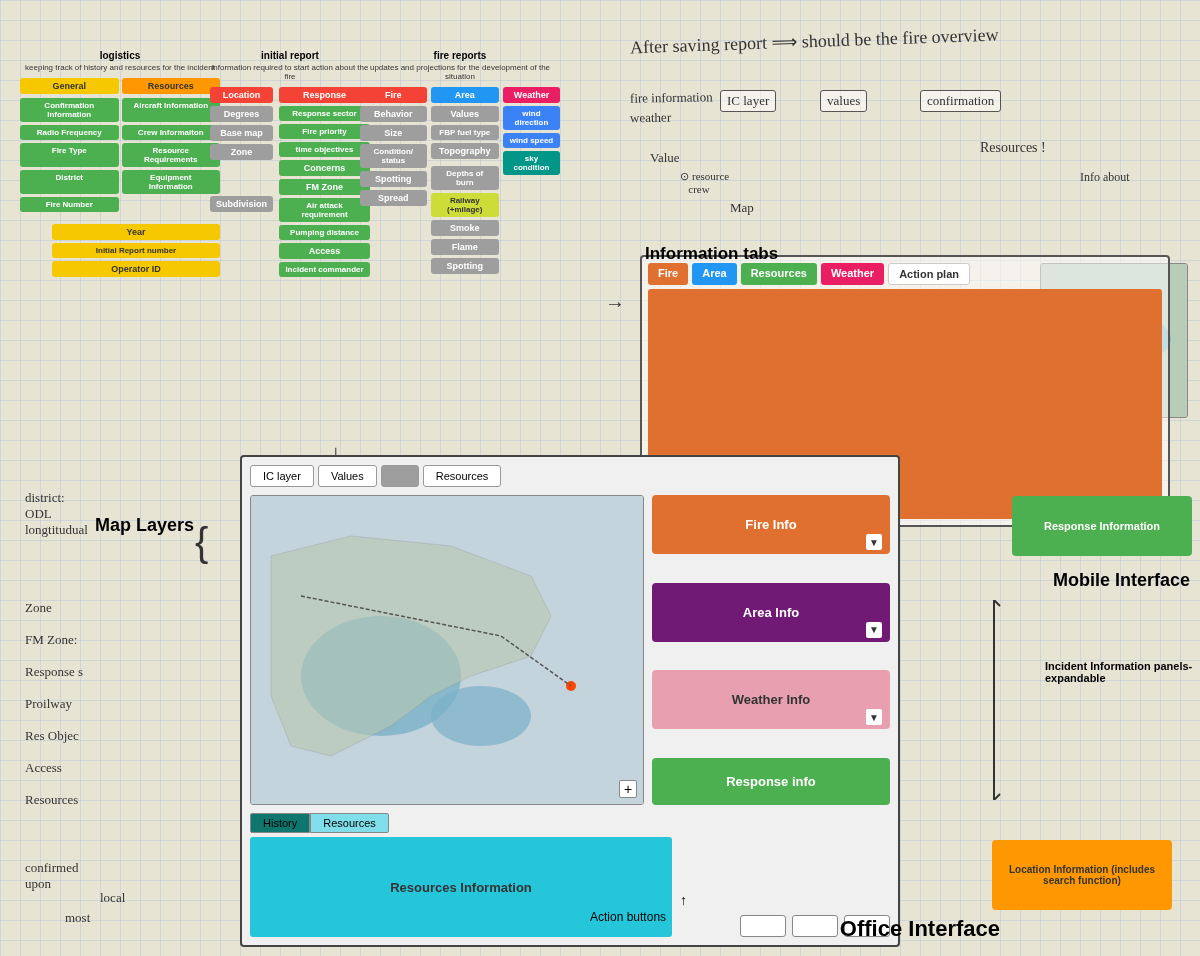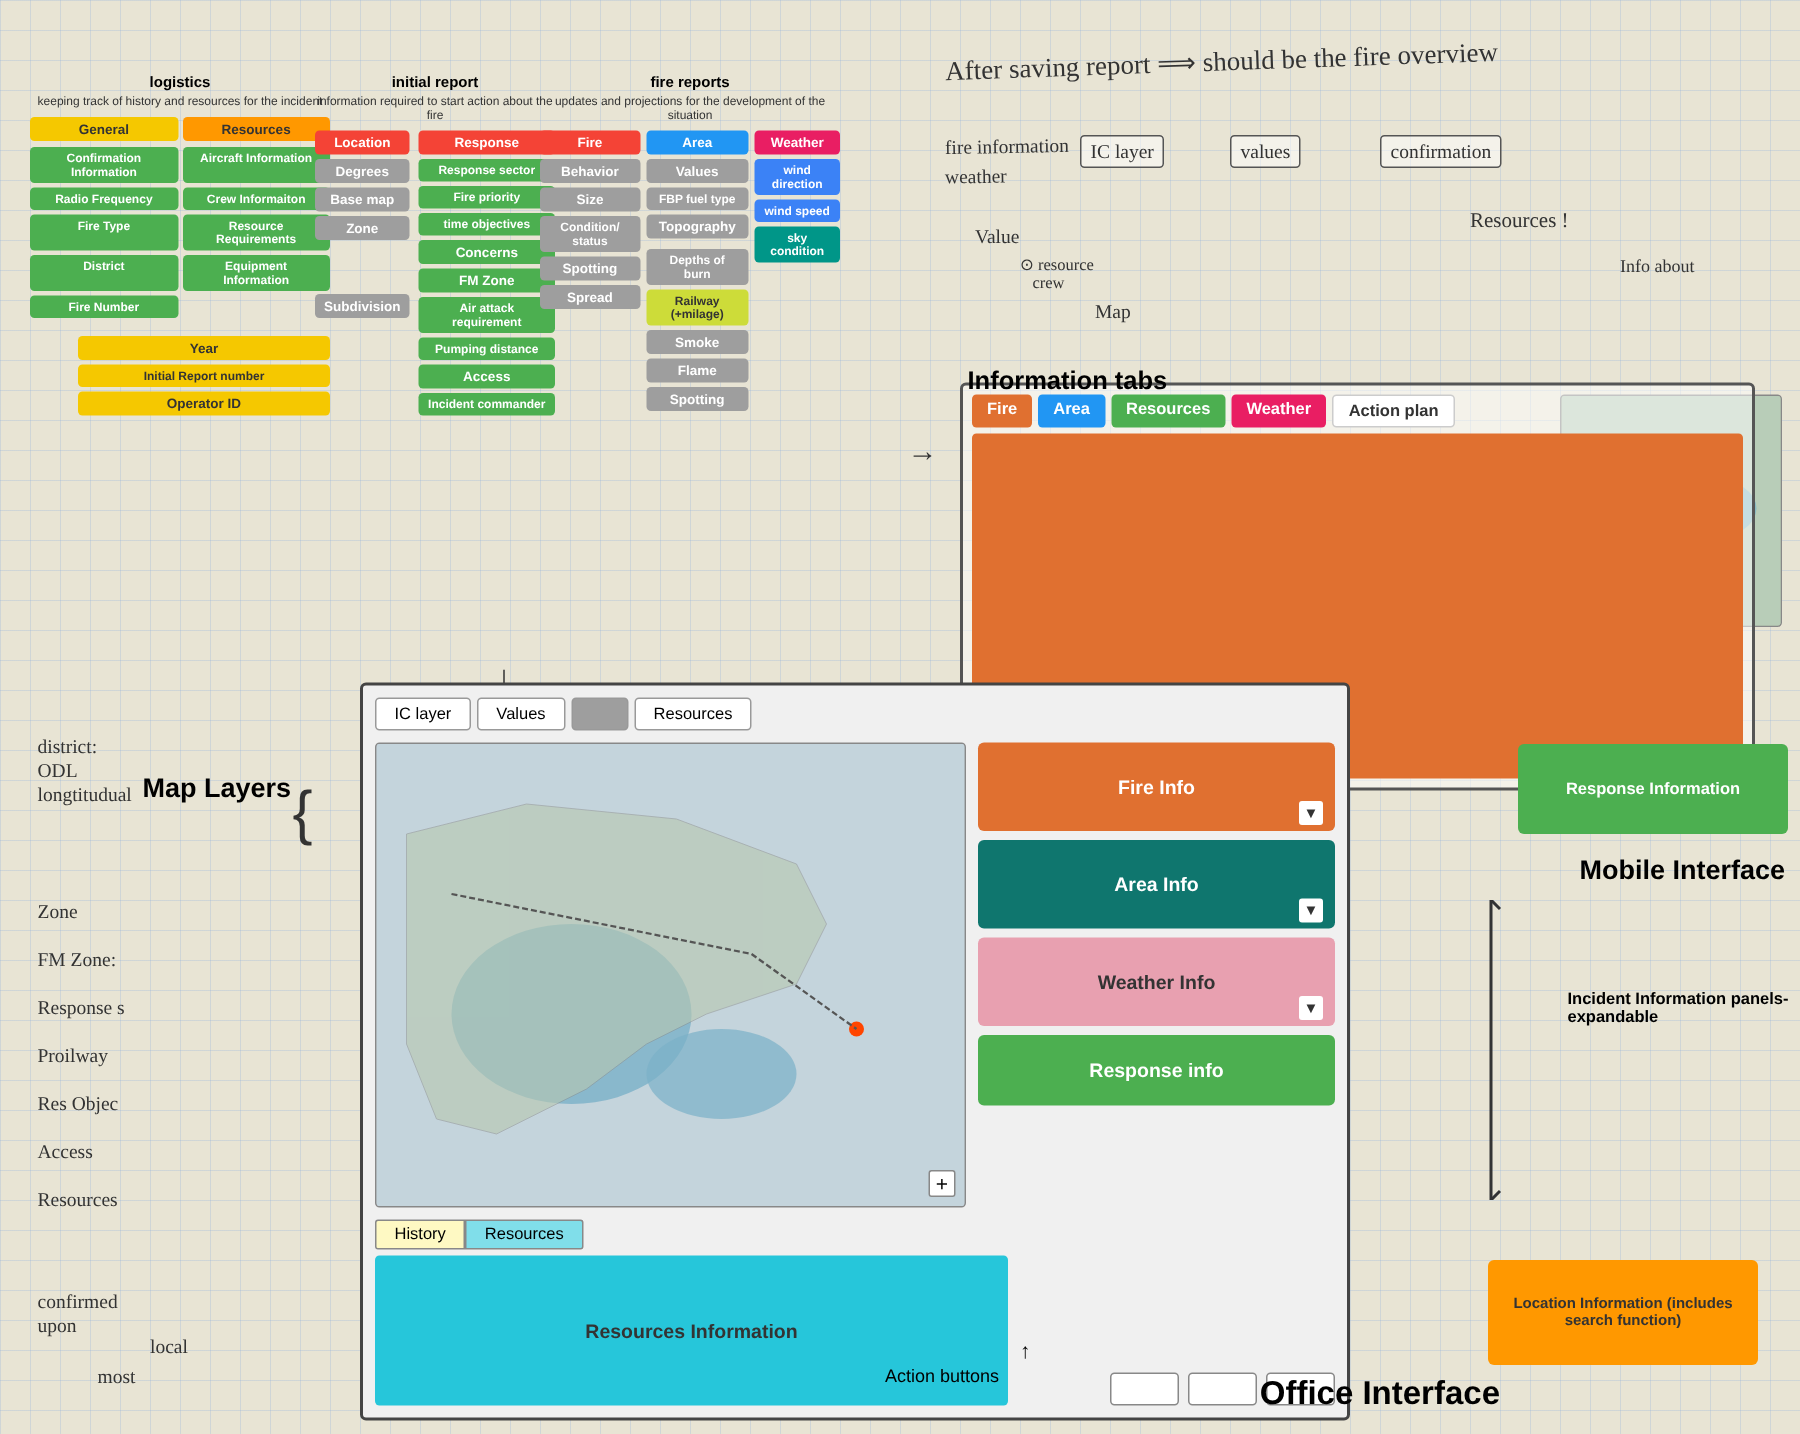--- a/index.html
+++ b/index.html
@@ -360,44 +360,44 @@
           <path d="M20,60 L100,40 L200,50 L280,80 L300,120 L280,160 L220,180 L180,200 L140,230 L80,260 L40,250 L20,200 Z" fill="#b8c8b0" opacity="0.6" stroke="#888" stroke-width="0.5"></path>
 
           <circle cx="320" cy="190" r="5" fill="#ff4500"></circle>
 
           <path d="M50,100 L150,120 L250,140 L320,190" stroke="#555" stroke-width="1.5" fill="none" stroke-dasharray="4,2"></path>
         </svg>
 
         <div style="position:absolute; bottom:6px; right:6px; width:18px; height:18px; background:white; border:1px solid #888; border-radius:2px; display:flex; align-items:center; justify-content:center; font-size:14px; cursor:pointer; z-index:5;">+</div>
       </div>
 
-      <div style="width:238px; display:flex; flex-direction:column; gap:6px;">
+      <div style="width:238px; display:flex; flex-direction:column; gap:6px;justify-content:space-between;">
         <div style="padding:22px 10px; border-radius:4px; background:#e07030; text-align:center; font-size:13px; font-weight:bold; color:white; position:relative; cursor:pointer;">
           <span>Fire Info</span>
           <div style="position:absolute; bottom:4px; right:8px; width:16px; height:16px; background:white; border-radius:2px; display:flex; align-items:center; justify-content:center; font-size:10px; color:#333;">▼</div>
         </div>
-        <div style="padding:22px 10px; border-radius:4px; background:#0f766e; text-align:center; font-size:13px; font-weight:bold; color:white; position:relative; cursor:pointer;">
+        <div style="padding:22px 10px; border-radius:4px; background:#701a75; text-align:center; font-size:13px; font-weight:bold; color:white; position:relative; cursor:pointer;">
           <span>Area Info</span>
           <div style="position:absolute; bottom:4px; right:8px; width:16px; height:16px; background:white; border-radius:2px; display:flex; align-items:center; justify-content:center; font-size:10px; color:#333;">▼</div>
         </div>
         <div style="padding:22px 10px; border-radius:4px; background:#e8a0b0; text-align:center; font-size:13px; font-weight:bold; color:#333; position:relative; cursor:pointer;">
           <span>Weather Info</span>
           <div style="position:absolute; bottom:4px; right:8px; width:16px; height:16px; background:white; border-radius:2px; display:flex; align-items:center; justify-content:center; font-size:10px; color:#333;">▼</div>
         </div>
         <div style="padding:16px 10px; border-radius:4px; background:#4caf50; text-align:center; font-size:13px; font-weight:bold; color:white; cursor:pointer;">
           <span>Response info</span>
         </div>
       </div>
     </div>
 
     <div style="margin-top:8px; display:flex; gap:8px;">
 
       <div style="flex:1;">
         <div style="display:flex; gap:0; margin-bottom:4px;">
-          <div style="padding:3px 12px; border:1px solid #888; font-size:11px; background:#fef9c3; cursor:pointer; border-radius:2px 0 0 2px;">History</div>
+          <div style="padding:3px 12px; border:1px solid #888; font-size:11px; background:#0f766e; cursor:pointer; border-radius:2px 0 0 2px;">History</div>
           <div style="padding:3px 12px; border:1px solid #888; font-size:11px; background:#80deea; cursor:pointer; border-radius:0 2px 2px 0;">Resources</div>
         </div>
         <div style="background:#26c6da; height:100px; border-radius:3px; display:flex; align-items:center; justify-content:center; font-size:13px; color:#333; font-weight:bold;">
           <span>Resources Information</span>
         </div>
       </div>
 
       <div style="width:210px; display:flex; flex-direction:column; justify-content:flex-end;">
         <div style="display:flex; gap:6px; justify-content:flex-end; margin-top:8px;">
           <div style="padding:10px 22px; border:1px solid #888; background:white; border-radius:3px; cursor:pointer;"></div>

